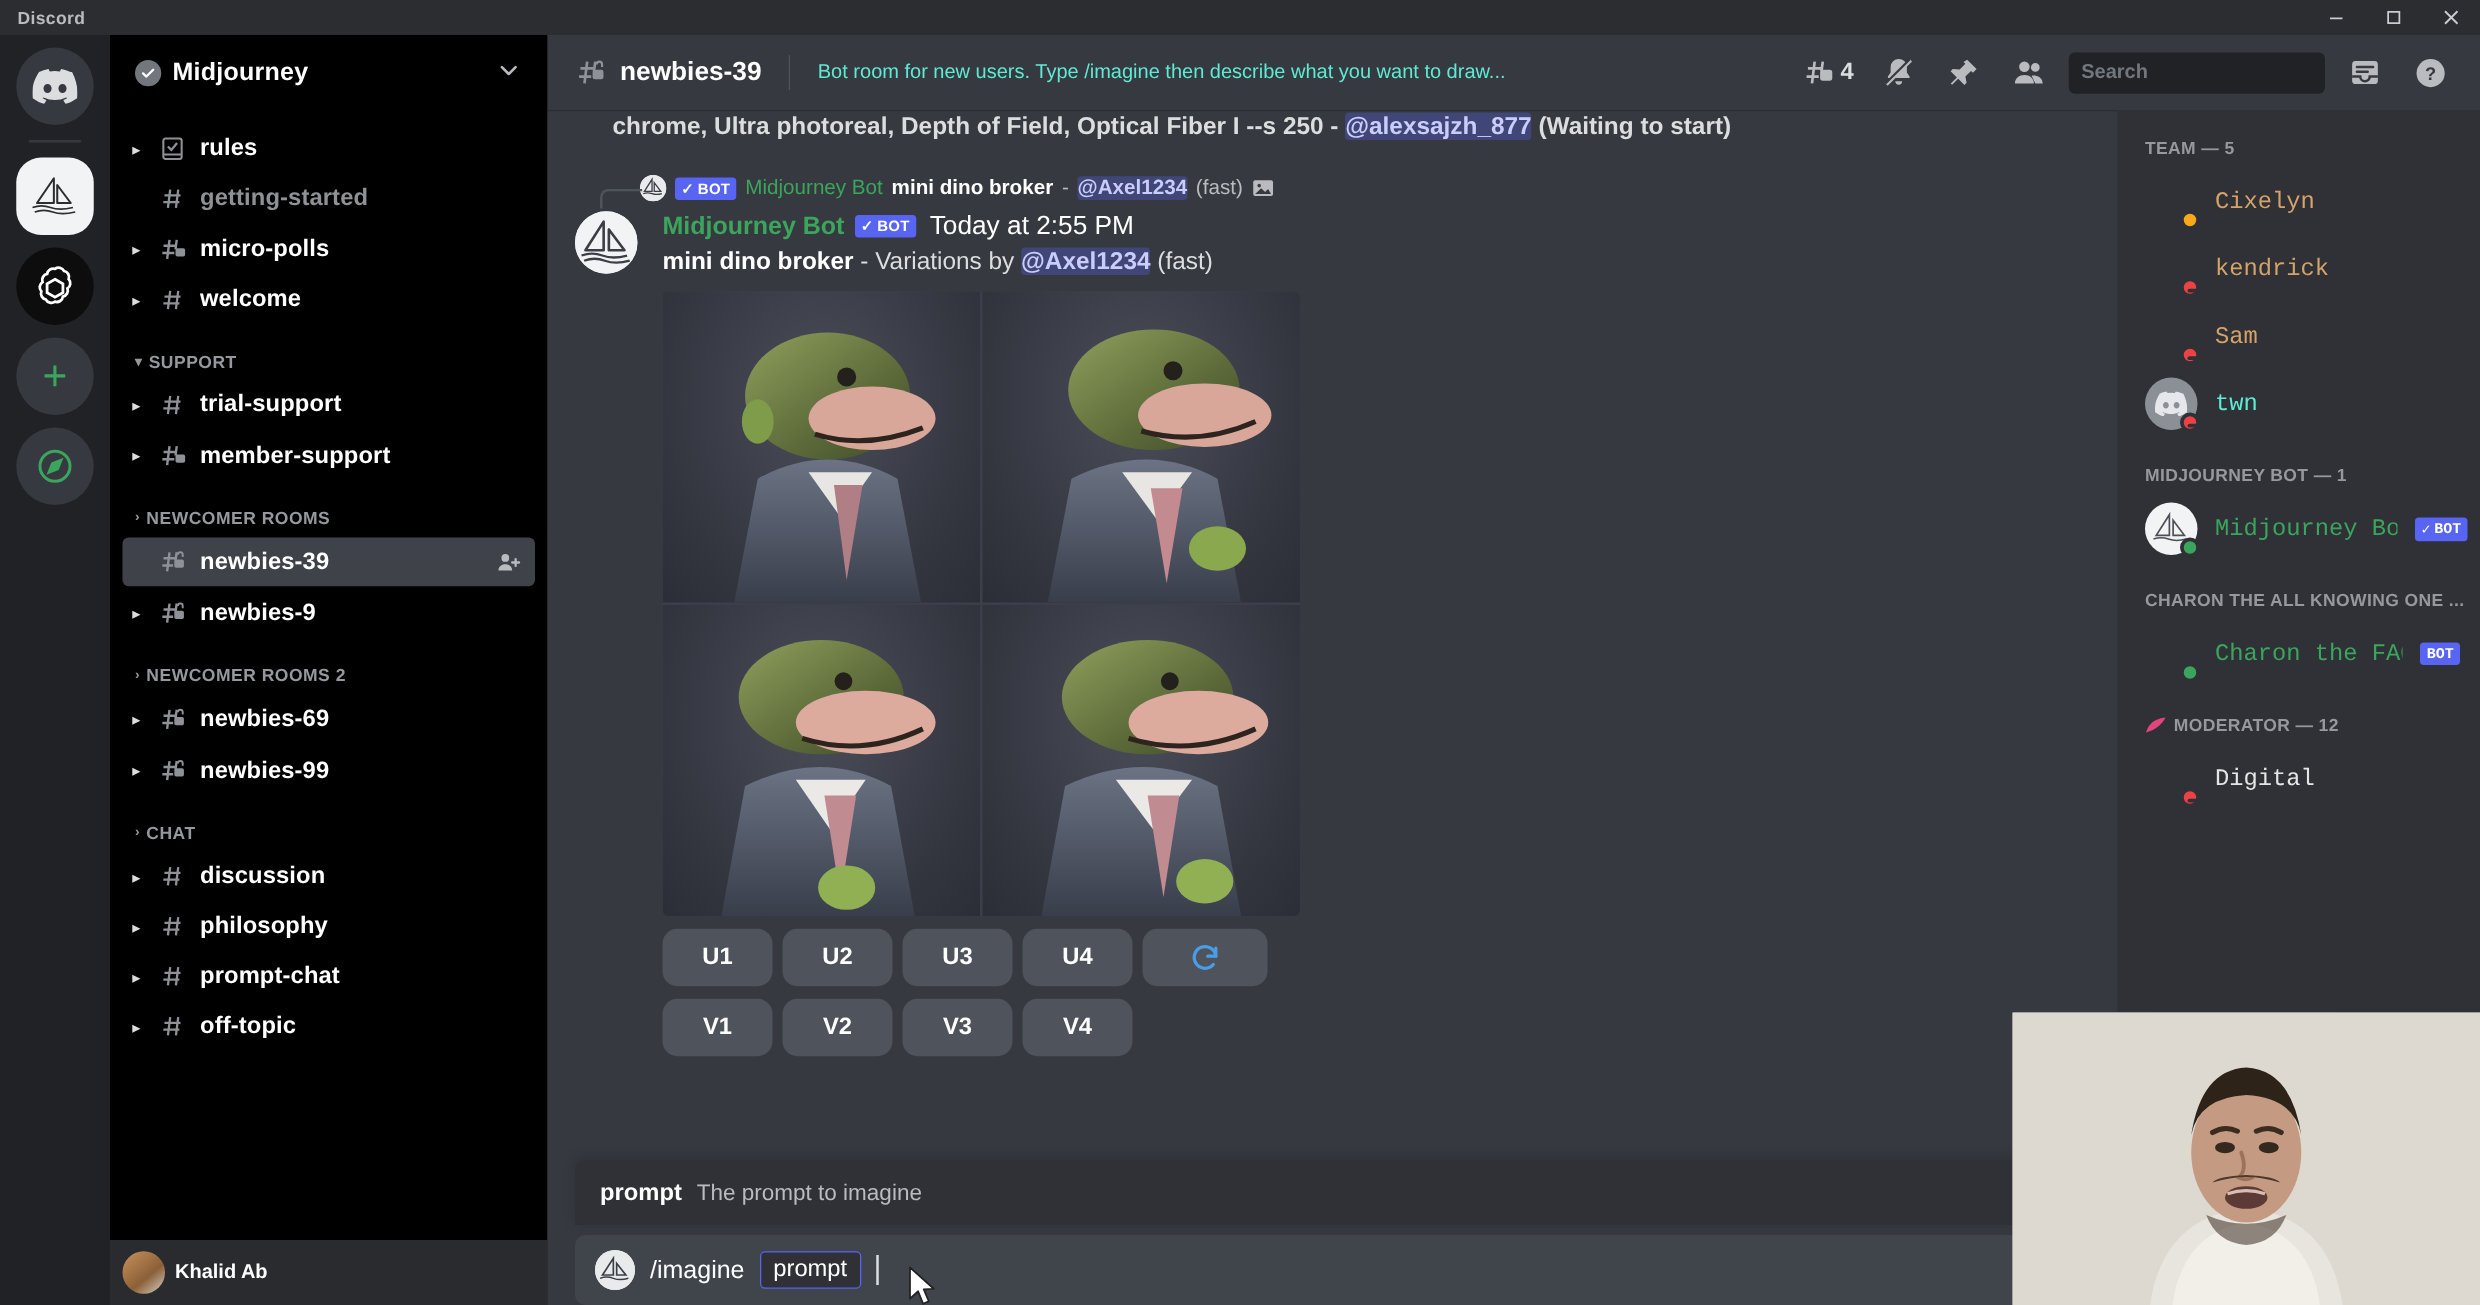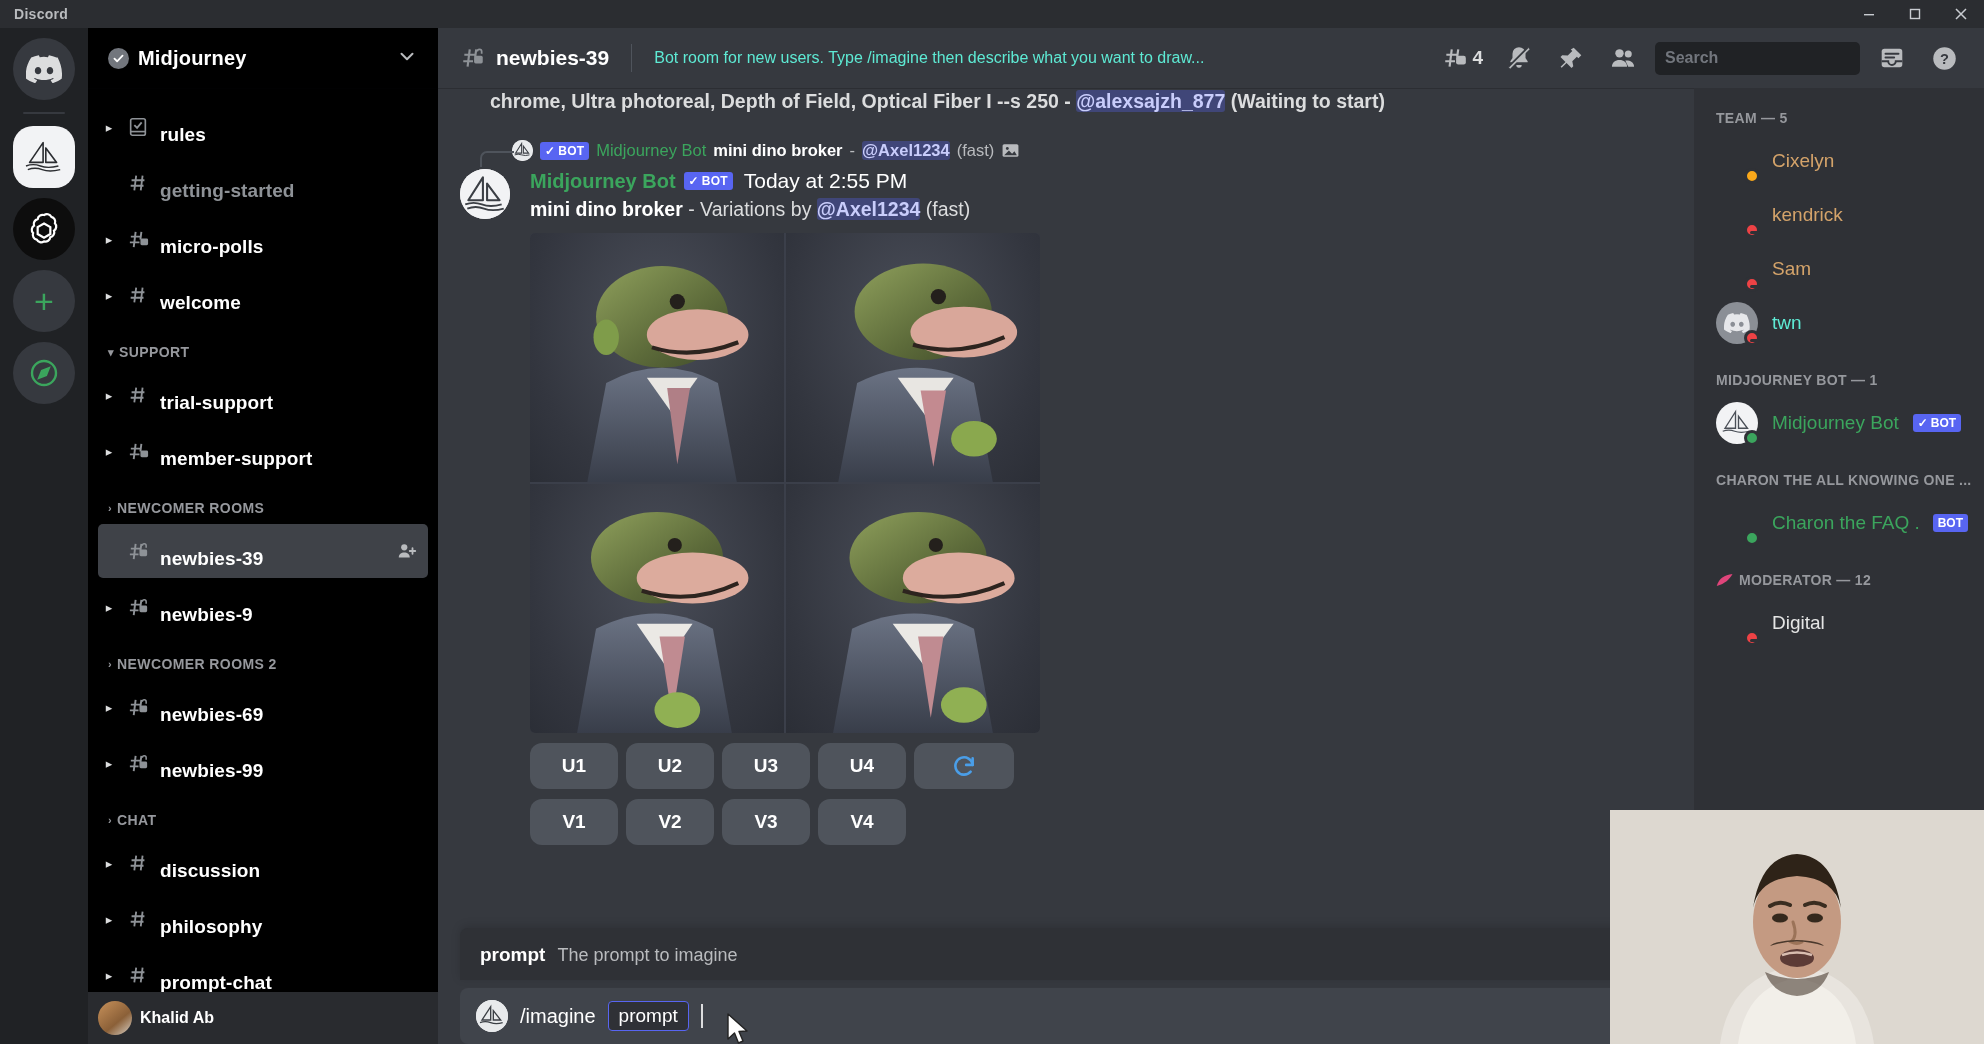--- a/index.html
+++ b/index.html
@@ -76,21 +76,21 @@
   .cat .caret { font-size: 11px; color: #96989d; }
   .chan {
     display: flex; align-items: center; gap: 8px;
     margin: 2px 10px; padding: 8px 10px 8px 4px;
     border-radius: 5px; cursor: pointer; position: relative;
   }
   .chan.active { background: #3f4248; }
   .chan .arrow { width: 14px; flex: 0 0 14px; text-align: center; color: #dcddde; font-size: 13px; }
   .chan .arrow.hidden { visibility: hidden; }
   .chan .cicon { width: 28px; flex: 0 0 28px; color: #8e9297; display:flex; align-items:center; justify-content:center; }
-  .chan .cname { font-size: 19px; font-weight: bold; color: #8e9297; white-space: nowrap; letter-spacing: .1px; margin-top: 16px; }
+  .chan .cname { font-size: 19px; font-weight: bold; color: #8e9297; white-space: nowrap; letter-spacing: .1px; }
   .chan.active .cname, .chan.bright .cname { color: #fff; }
   .chan .trailing { margin-left: auto; color: #b9bbbe; display:flex; align-items:center; }
 
   .userbar {
     flex: 0 0 52px; background: #292b2f; display: flex; align-items: center;
     padding: 0 10px; gap: 8px;
   }
   .userbar .ava { width: 34px; height: 34px; border-radius: 50%; background: linear-gradient(140deg,#c8925b,#8b6038 60%,#d9d2c8); flex:0 0 34px; }
   .userbar .uname { font-size: 16px; font-weight: bold; color: #fff; white-space:nowrap; overflow:hidden; }
 
@@ -203,21 +203,21 @@
   .emoji-btn { margin-left: auto; font-size: 26px; line-height: 1; color: #b9bbbe; cursor: pointer; }
 
   
   .members { width: 290px; flex: 0 0 290px; background: #2f3136; padding: 22px 0 0 0; overflow: hidden; }
   .mcat {
     font-size: 14px; font-weight: bold; color: #96989d; text-transform: uppercase;
     padding: 22px 10px 8px 22px; letter-spacing: .3px; display: flex; align-items: center; gap: 5px;
     white-space: nowrap; overflow: hidden;
   }
   .mcat:first-child { padding-top: 0; }
-  .member { display: flex; align-items: center; gap: 14px; padding: 6px 10px 6px 22px; cursor: pointer; border-radius: 4px; }
+  .member { display: flex; align-items: center; gap: 14px; padding: 6px 10px 6px 22px; cursor: pointer; border-radius: 4px; font-family: Liberation Mono, monospace; }
   .mava { width: 42px; height: 42px; border-radius: 50%; flex: 0 0 42px; position: relative; overflow: visible; }
   .mava .inner { width: 42px; height: 42px; border-radius: 50%; overflow: hidden; }
   .status {
     position: absolute; right: -2px; bottom: -2px; width: 16px; height: 16px;
     border-radius: 50%; border: 3px solid #2f3136;
   }
   .status.online { background: #3ba55d; }
   .status.dnd { background: #ed4245; }
   .status.dnd::after { content:""; position:absolute; left:3px; top:6px; width:10px; height:3px; background:#2f3136; border-radius:2px; }
   .status.idle { background: #faa81a; }

